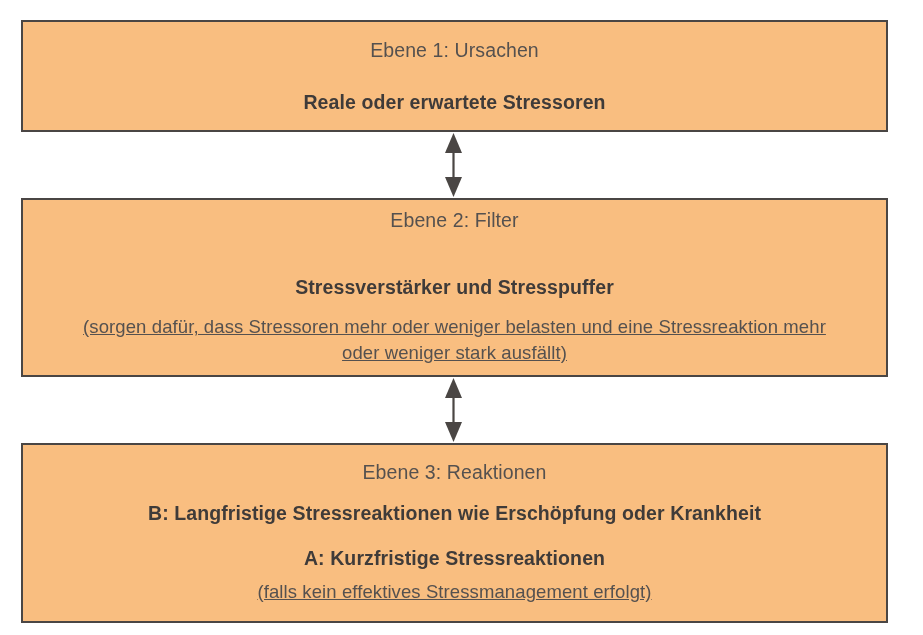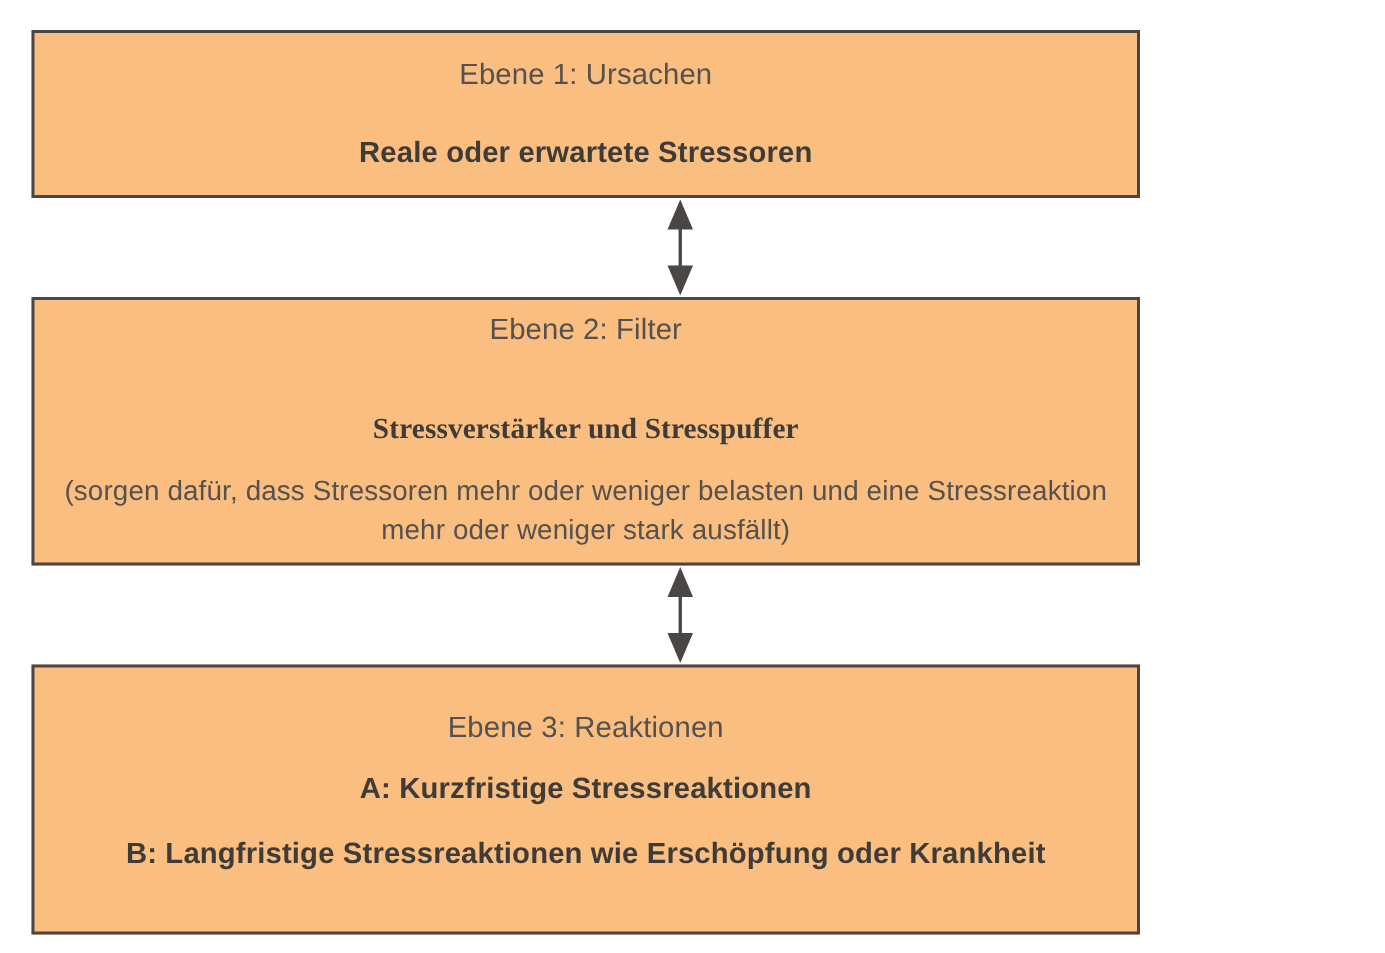--- a/index.html
+++ b/index.html
@@ -17,21 +17,21 @@
   .diagram {
     position: relative;
     width: 923px;
     height: 635px;
     background: #ffffff;
   }
 
   .level-box {
     position: absolute;
     left: 21px;
-    width: 739px;
+    width: 867px;
     box-sizing: border-box;
     background: #F9BE80;
     border: 2px solid #4A4644;
     display: flex;
     flex-direction: column;
     align-items: center;
     justify-content: center;
     text-align: center;
   }
 
@@ -61,26 +61,27 @@
     line-height: 1.25;
     margin-top: 10px;
   }
 
   .line-note {
     font-size: 18.5px;
     font-weight: 400;
     color: #55514F;
     line-height: 1.42;
     max-width: 760px;
+    text-decoration: underline;
   }
 
   
   #box-1 .line-title { margin-bottom: 17px; }
   #box-2 .line-title { margin-bottom: 32px; }
-  #box-2 .line-bold  { margin-bottom: 15px; font-family: Liberation Serif, serif; }
+  #box-2 .line-bold  { margin-bottom: 15px; }
   #box-3 .line-title { margin-bottom: 6px; }
   #box-3 .line-bold  { margin-bottom: 9px; }
   #box-3 .line-bold.second { margin-bottom: 11px; }
 
   .connector {
     position: absolute;
     left: 0;
     width: 923px;
   }
   #connector-1 { top: 132px; height: 66px; }
@@ -115,17 +116,18 @@
   <div class="connector" id="connector-2">
     <svg width="923" height="66" viewBox="0 0 923 66" xmlns="http://www.w3.org/2000/svg">
       <line x1="453.5" y1="8" x2="453.5" y2="58" stroke="#4A4644" stroke-width="2.2"></line>
       <polygon points="453.5,1 445,21 462,21" fill="#4A4644"></polygon>
       <polygon points="453.5,65 445,45 462,45" fill="#4A4644"></polygon>
     </svg>
   </div>
 
   <div class="level-box" id="box-3">
     <span class="line line-title">Ebene 3: Reaktionen</span>
+    <span class="line line-bold second">B: Langfristige Stressreaktionen wie Erschöpfung oder Krankheit</span>
     <span class="line line-bold">A: Kurzfristige Stressreaktionen</span>
-    <span class="line line-bold second">B: Langfristige Stressreaktionen wie Erschöpfung oder Krankheit</span>
+    <span class="line line-note">(falls kein effektives Stressmanagement erfolgt)</span>
   </div>
 
 </div>
 
 </body></html>

